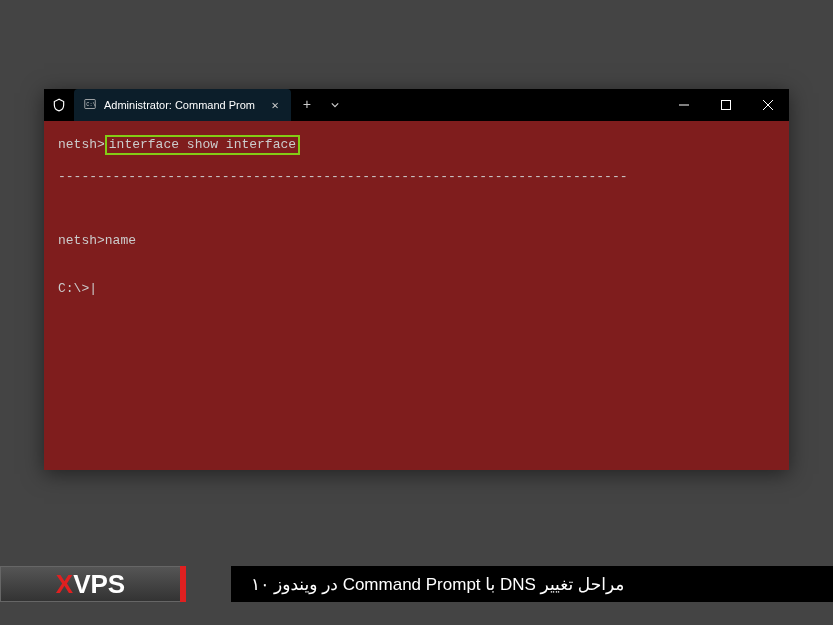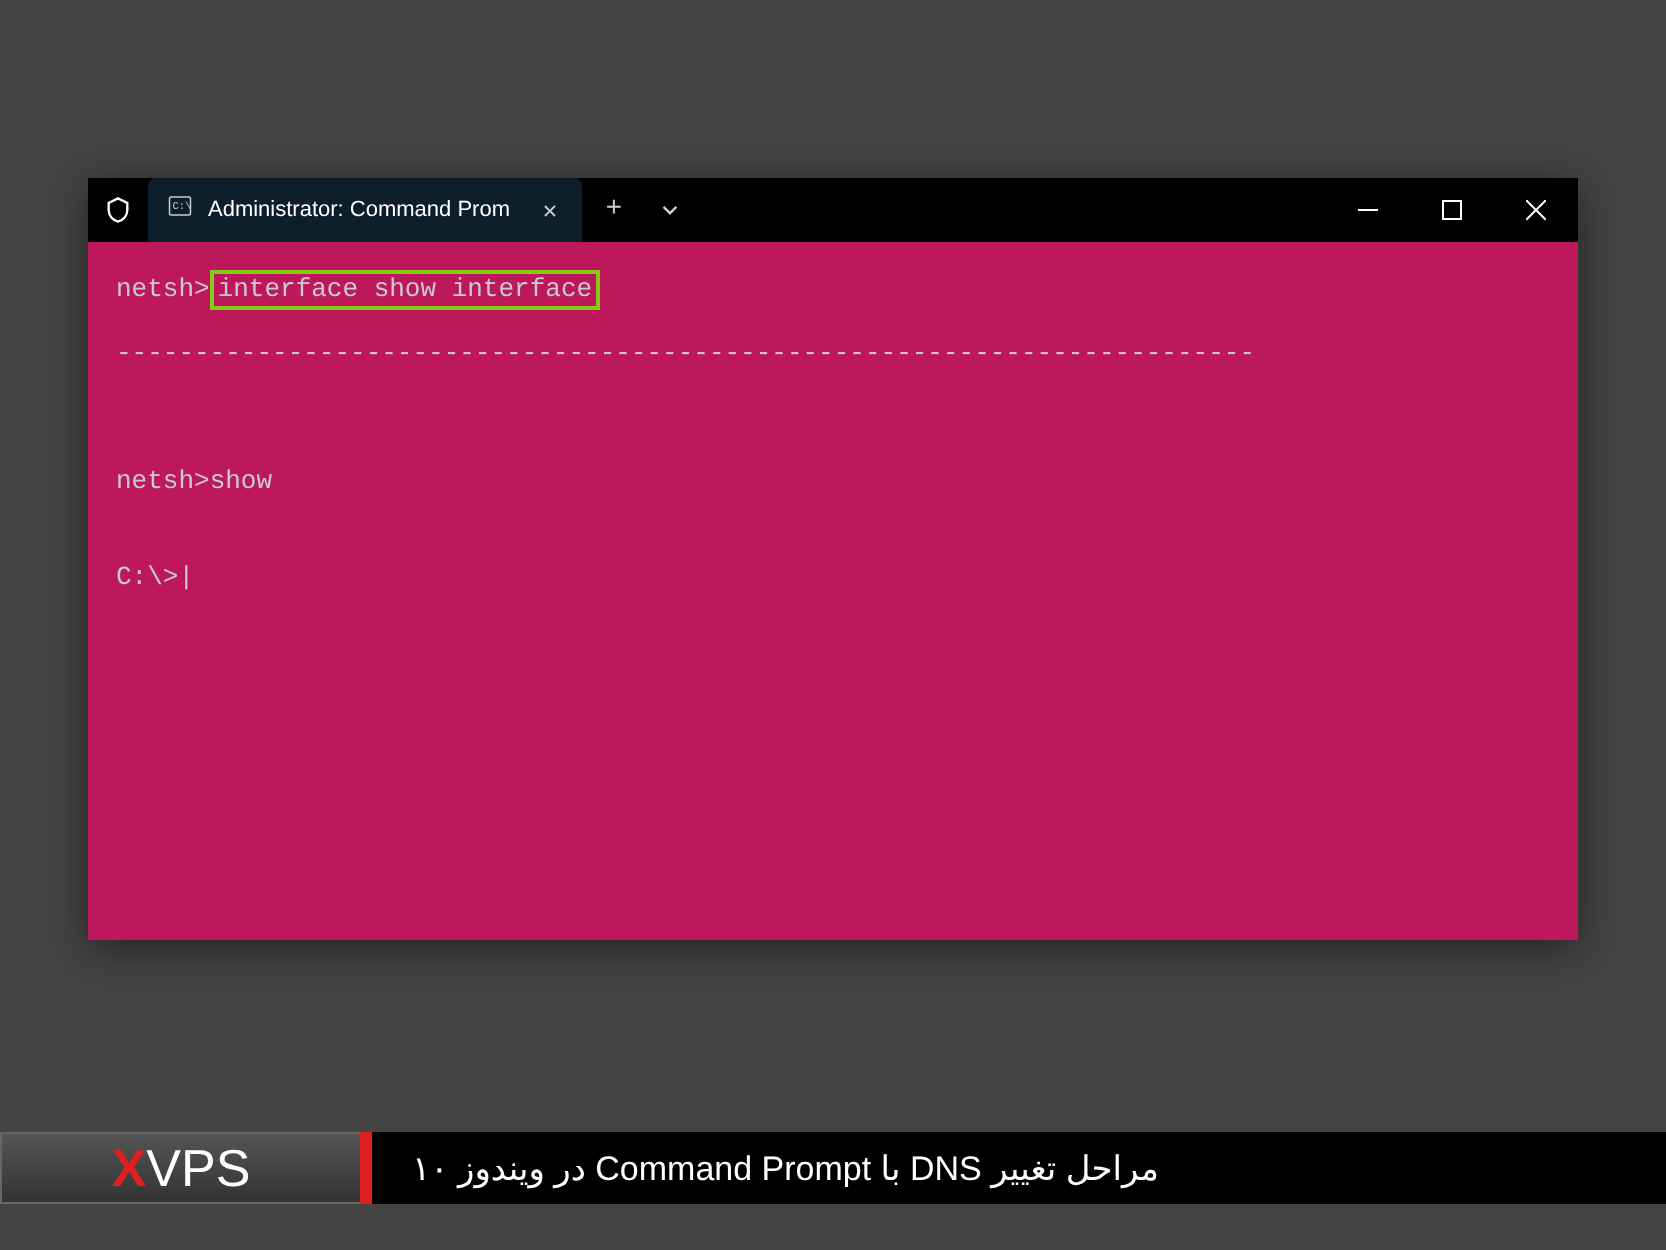--- a/index.html
+++ b/index.html
@@ -13,21 +13,21 @@
       background: #444444;
       font-family: Consolas, 'Courier New', monospace;
       position: relative;
     }
     .terminal-window {
       position: absolute;
       top: 89px;
       left: 44px;
       width: 745px;
       height: 381px;
-      background: #be185d;
+      background: #7f1d1d;
       box-shadow: 0 4px 20px rgba(0,0,0,0.5);
     }
     .titlebar {
       height: 32px;
       background: #000000;
       display: flex;
       align-items: center;
     }
     .shield-icon {
       width: 30px;
@@ -139,41 +139,42 @@
       border-right: none;
     }
     .logo-x {
       color: #e02020;
       font-weight: bold;
       font-size: 26px;
       font-family: Arial, sans-serif;
     }
     .logo-vps {
       color: #ffffff;
-      font-weight: normal;
+      font-weight: bold;
       font-size: 26px;
       font-family: Arial, sans-serif;
       margin-left: 0;
     }
     .footer-divider {
       width: 6px;
       height: 100%;
       background: #e02020;
     }
     .footer-text {
       flex: 1;
       background: #000000;
       color: #ffffff;
       display: flex;
       align-items: center;
       justify-content: flex-end;
       padding: 0 20px;
       font-size: 17px;
       font-family: Tahoma, Arial, sans-serif;
       direction: rtl;
+      margin-left: 45px;
     }
     .cursor-bar {
       display: inline-block;
     }
   </style>
 </head>
 <body>
 
 <div class="terminal-window">
   <div class="titlebar">
@@ -219,21 +220,21 @@
     </div>
   </div>
 
   <div class="terminal-content">
     <div class="terminal-line"><span>netsh&gt;</span><span class="highlight-box">interface show interface</span></div>
     <div class="terminal-line"> </div>
     <div class="terminal-line">-------------------------------------------------------------------------</div>
     <div class="terminal-line"> </div>
     <div class="terminal-line"> </div>
     <div class="terminal-line"> </div>
-    <div class="terminal-line"><span>netsh&gt;</span><span>show</span></div>
+    <div class="terminal-line"><span>netsh&gt;</span><span>name</span></div>
     <div class="terminal-line"> </div>
     <div class="terminal-line"> </div>
     <div class="terminal-line"><span>C:\&gt;</span><span class="cursor-bar">|</span></div>
   </div>
 </div>
 
 <div class="footer">
   <div class="footer-logo">
     <span class="logo-x">X</span>
     <span class="logo-vps">VPS</span>

